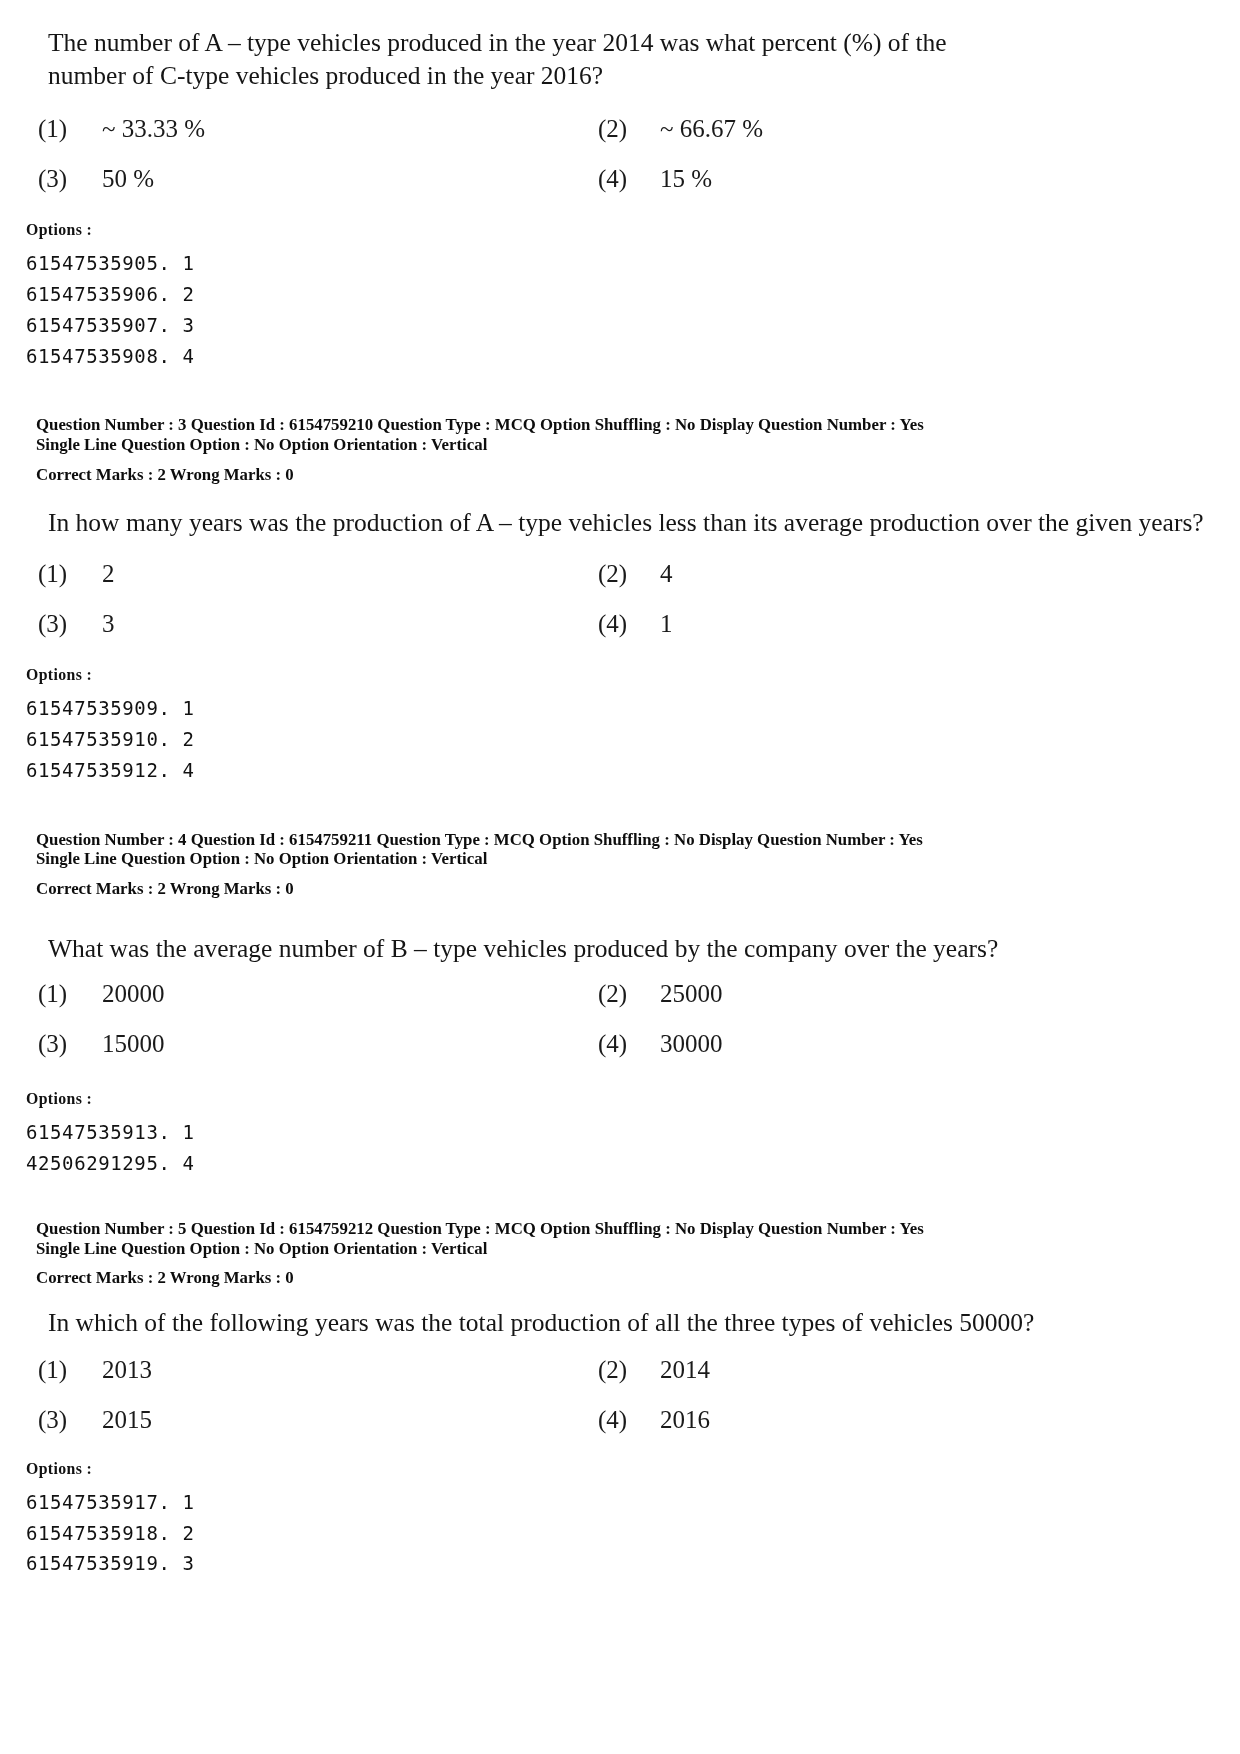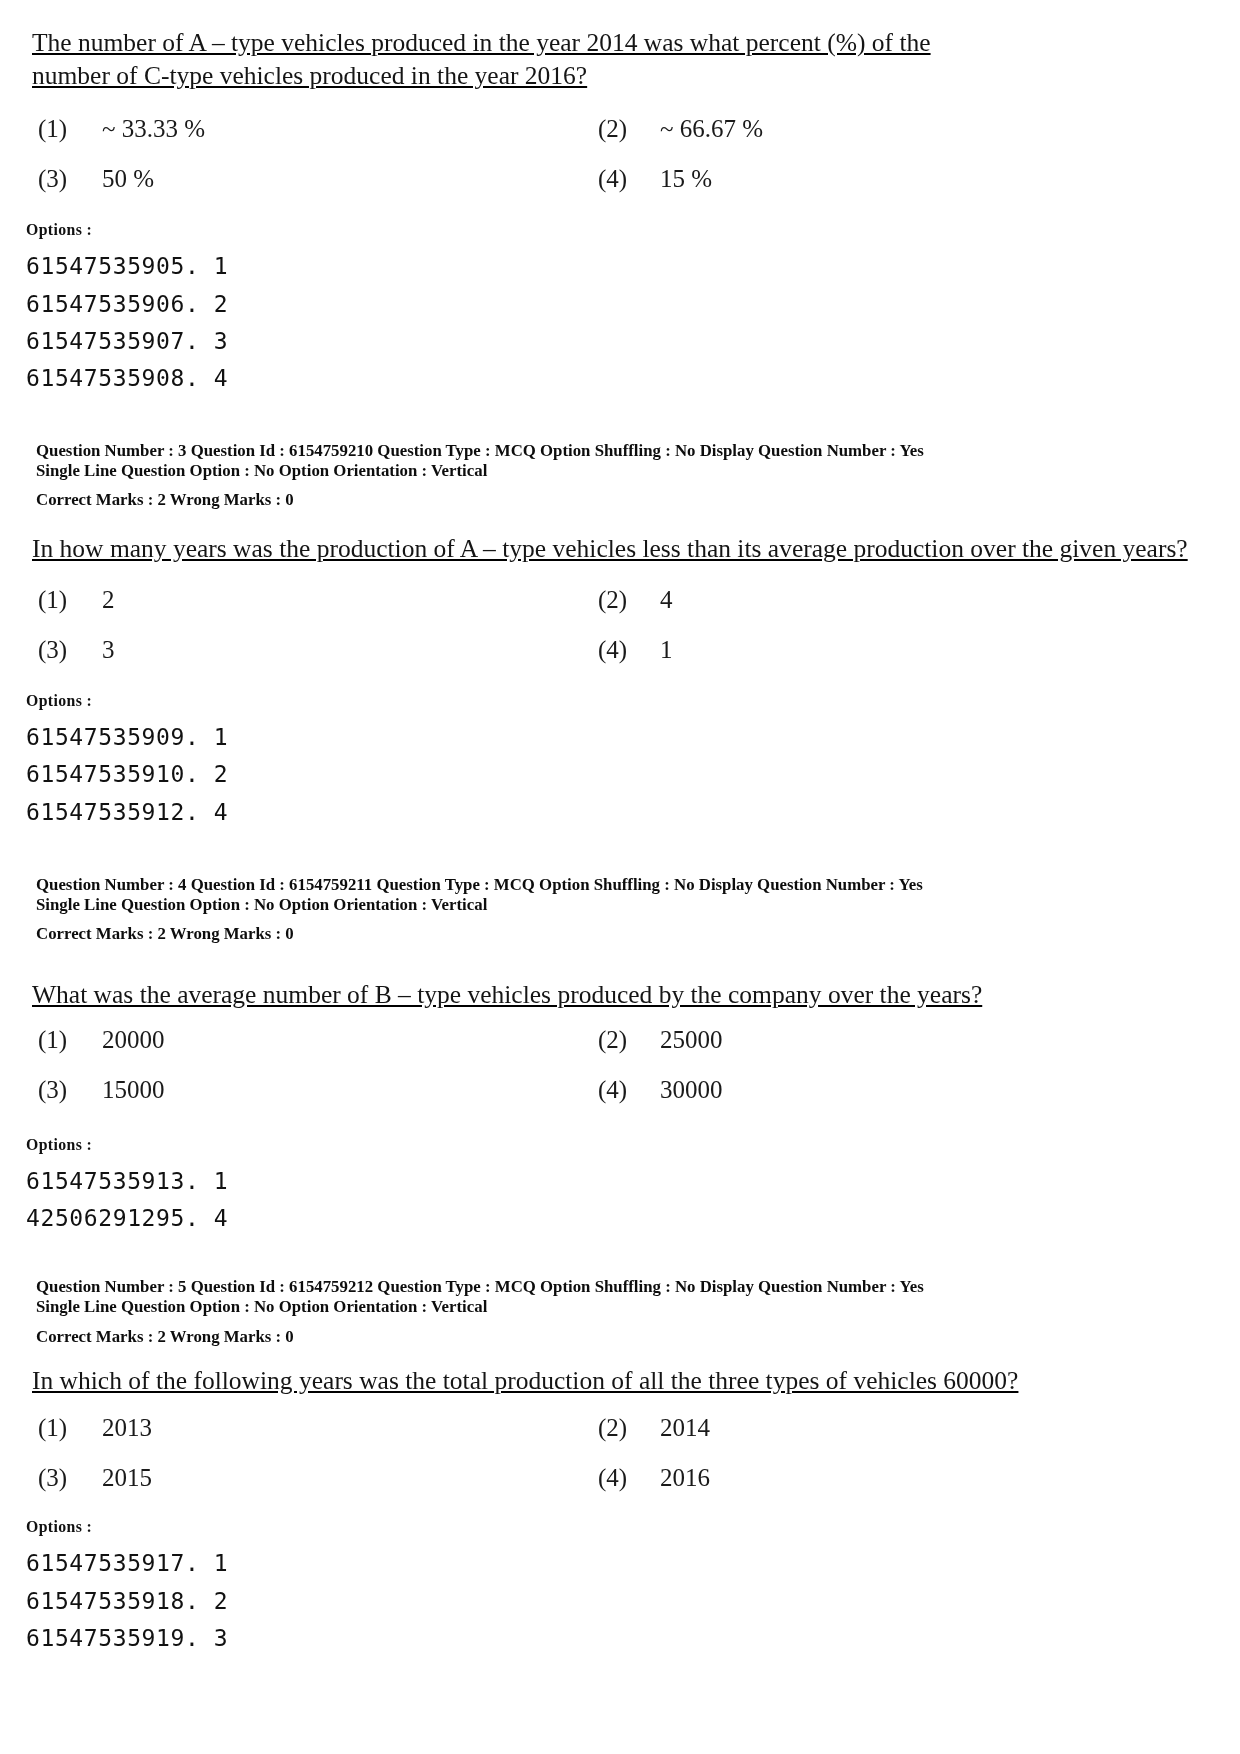--- a/index.html
+++ b/index.html
@@ -33,23 +33,22 @@
     color: #151515;
     margin: 0;
   }
   .q-body.justified {
     text-align: justify;
   }
   .q-body.plain {
     text-align: left;
   }
   .stem-wrap {
-    margin-left: 32px;
+    margin-left: 48px;
     margin-right: 22px;
-    text-decoration: underline;
   }
 
   
   .opt-grid {
     margin-left: 38px;
     margin-right: 10px;
     width: 1120px;
   }
   .opt-row {
     display: flex;
@@ -88,21 +87,21 @@
     color: #111111;
     margin: 0 0 0 26px;
     transform: scaleX(0.93);
     transform-origin: left center;
   }
   .opt-ids {
     margin: 0 0 0 26px;
   }
   .opt-id {
     font-family: "DejaVu Sans Mono", "Liberation Mono", monospace;
-    font-size: 23px;
+    font-size: 19px;
     line-height: 1.62;
     color: #111111;
     letter-spacing: 0.6px;
     white-space: pre;
   }
 
   
   .meta-block {
     margin-left: 36px;
   }
@@ -302,21 +301,21 @@
     <div class="meta-block">
       <div class="meta-line">Question Number : 5  Question Id : 6154759212  Question Type : MCQ  Option Shuffling : No  Display Question Number : Yes</div>
       <div class="meta-line">Single Line Question Option : No  Option Orientation : Vertical</div>
       <div class="sp-10"></div>
       <div class="meta-marks">Correct Marks : 2  Wrong Marks : 0</div>
     </div>
 
     <div class="sp-18"></div>
 
     <div class="stem-wrap">
-      <div class="q-body justified">In which of the following years was the total production of all the three types of vehicles 60000?</div>
+      <div class="q-body justified">In which of the following years was the total production of all the three types of vehicles 50000?</div>
     </div>
 
     <div class="sp-12"></div>
 
     <div class="opt-grid">
       <div class="opt-row">
         <div class="opt-cell c1">
           <span class="opt-num">(1)</span>
           <span class="opt-text">2013</span>
         </div>

